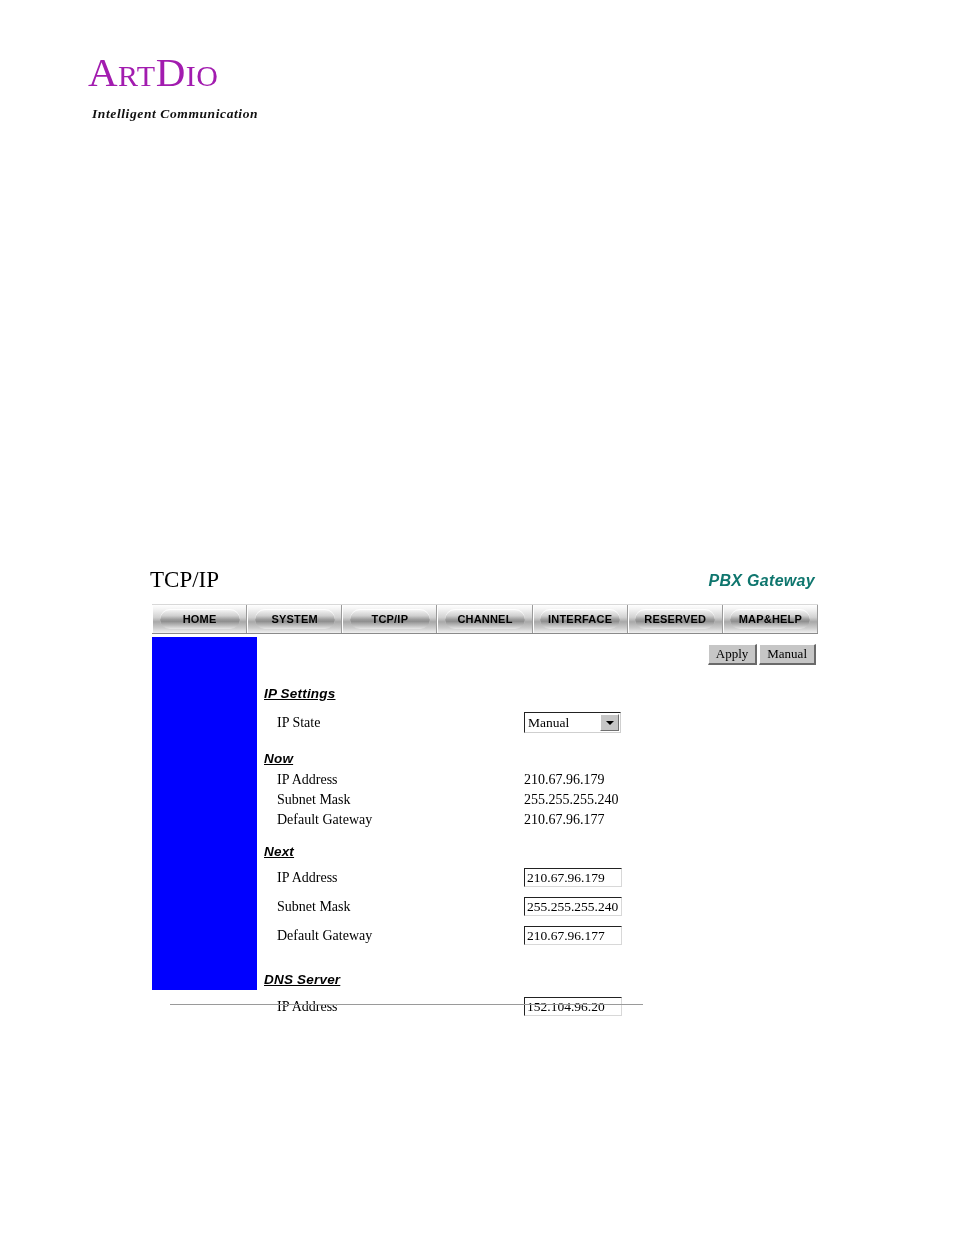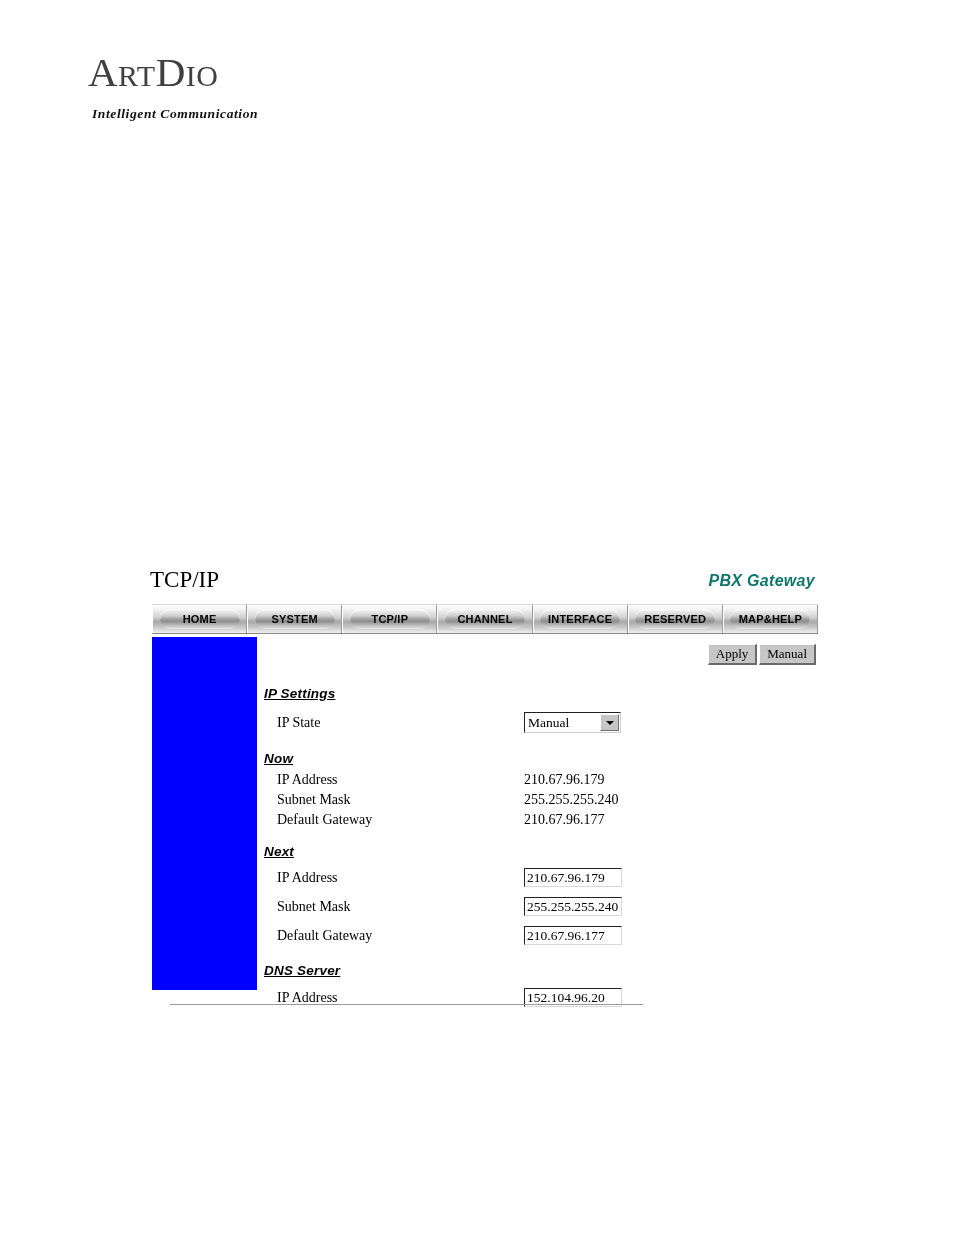--- a/index.html
+++ b/index.html
@@ -20,21 +20,21 @@
     position: absolute;
     left: 88px;
     top: 52px;
     width: 230px;
     height: 80px;
   }
   #logo-wordmark {
     font-family: "Liberation Serif", serif;
     font-size: 41px;
     letter-spacing: 0.5px;
-    color: #404040;
+    color: #a21caf;
     line-height: 1;
     white-space: nowrap;
   }
   #logo-wordmark .cap { font-size: 41px; }
   #logo-wordmark .sml { font-size: 30px; }
   #logo-tagline {
     font-family: "Liberation Serif", serif;
     font-style: italic;
     font-weight: bold;
     font-size: 13.5px;
@@ -178,21 +178,21 @@
     color: #000000;
     text-decoration: underline;
     display: inline-block;
     letter-spacing: 0.2px;
     line-height: 16px;
     font-style: italic;
   }
   .head-ipsettings { margin: 0 0 6px 0; }
   .head-now        { margin: 14px 0 3px 0; }
   .head-next       { margin: 14px 0 3px 0; }
-  .head-dns        { margin: 13px 0 4px 0; }
+  .head-dns        { margin: 22px 0 4px 0; }
 
   .field-row {
     display: flex;
     align-items: center;
     height: 20px;
   }
   .field-row.tall { height: 29px; }
   .field-label {
     font-family: "Liberation Serif", serif;
     font-size: 14px;

